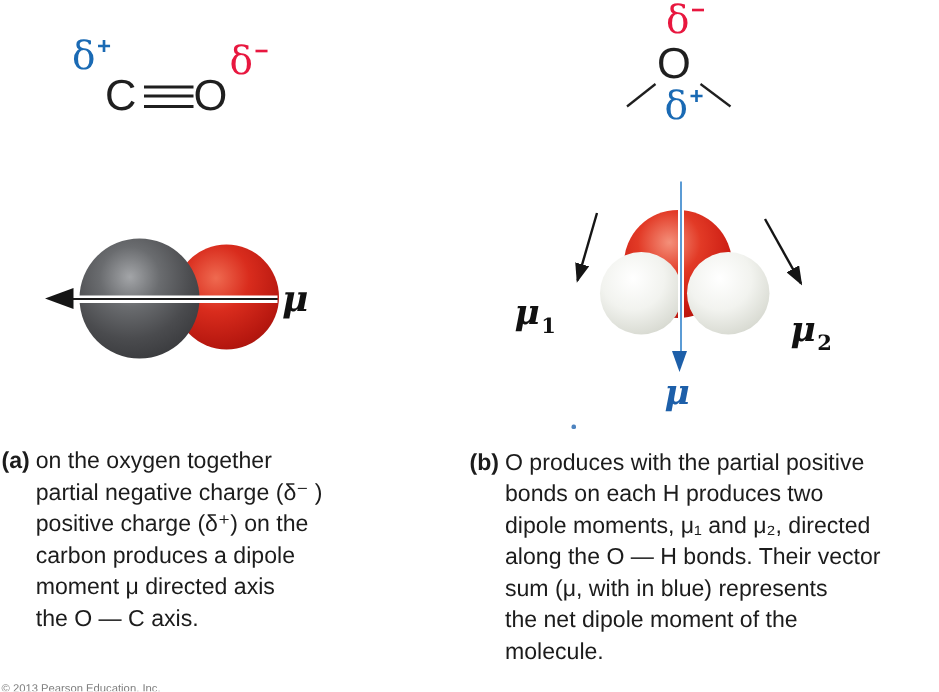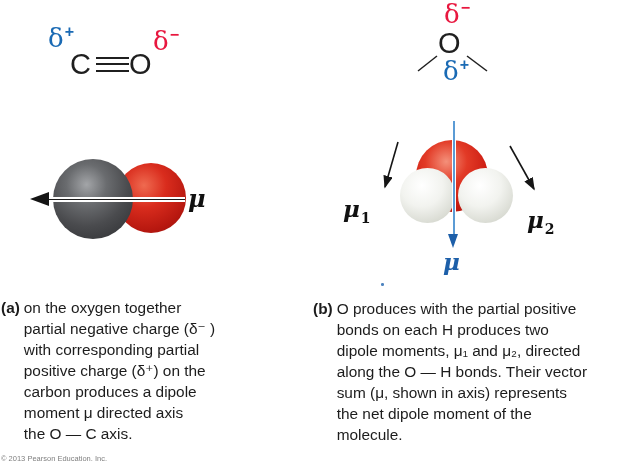--- a/index.html
+++ b/index.html
@@ -85,21 +85,20 @@
     <div class="sphere sph-gray" style="left:53px;top:159px;width:80px;height:80px;"></div>
     <div class="co-arrow-strip"></div>
     <div class="co-arrow-head"></div>
     <div class="mu mu-a" style="left:188px;top:187px;">μ</div>
 
     <div class="caption" style="left:1px;top:297px;width:250px;">
       <span class="lbl">(a)</span>
       <div>
         <div class="line">on the oxygen together</div>
         <div class="line">partial negative charge (δ⁻ )</div>
-        <div class="line">with corresponding partial</div>
         <div class="line">positive charge (δ⁺) on the</div>
         <div class="line">carbon produces a dipole</div>
         <div class="line">moment μ directed axis</div>
         <div class="line">the O — C axis.</div>
       </div>
     </div>
   </div>
 
   <div>
 
@@ -151,21 +150,21 @@
 
     <div class="stray-dot"></div>
 
     <div class="caption" style="left:313px;top:298px;width:310px;">
       <span class="lbl">(b)</span>
       <div>
         <div class="line">O produces with the partial positive</div>
         <div class="line">bonds on each H produces two</div>
         <div class="line">dipole moments, μ₁ and μ₂, directed</div>
         <div class="line">along the O — H bonds. Their vector</div>
-        <div class="line">sum (μ, shown in axis) represents</div>
+        <div class="line">sum (μ, with in blue) represents</div>
         <div class="line">the net dipole moment of the</div>
         <div class="line">molecule.</div>
       </div>
     </div>
   </div>
 
   <div class="watermark">© 2013 Pearson Education, Inc.</div>
 </div>
 
 </body></html>

